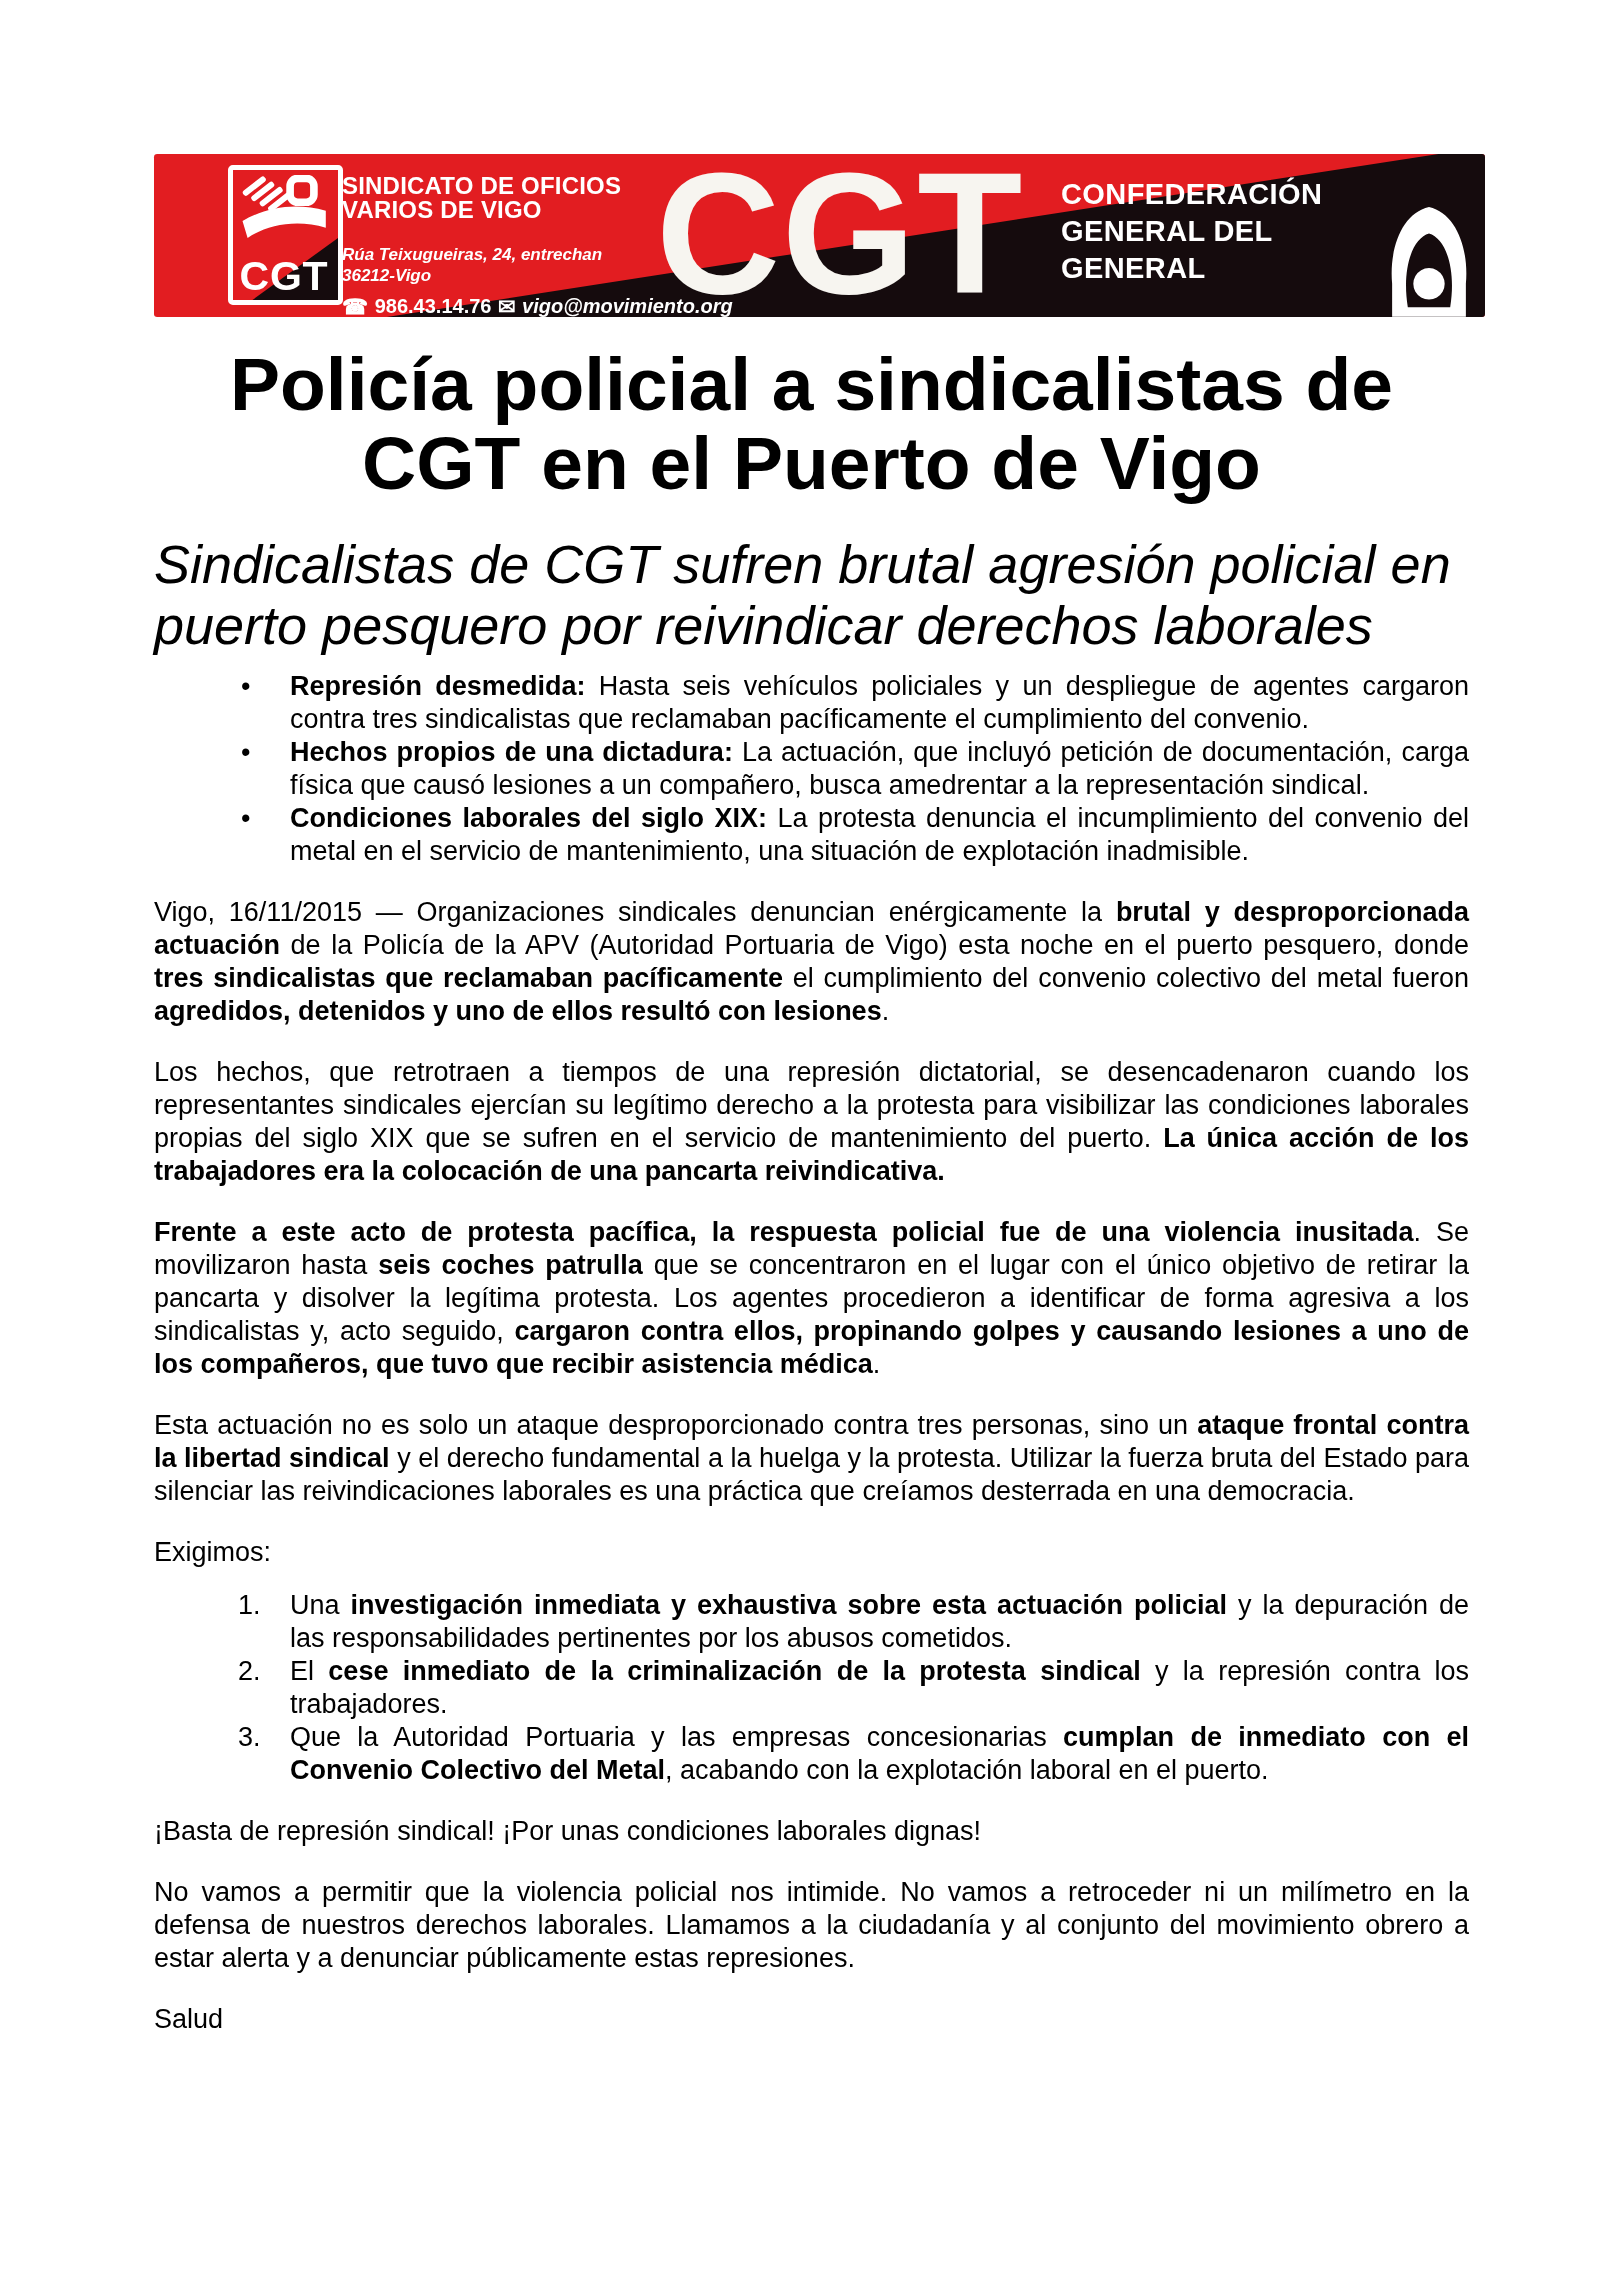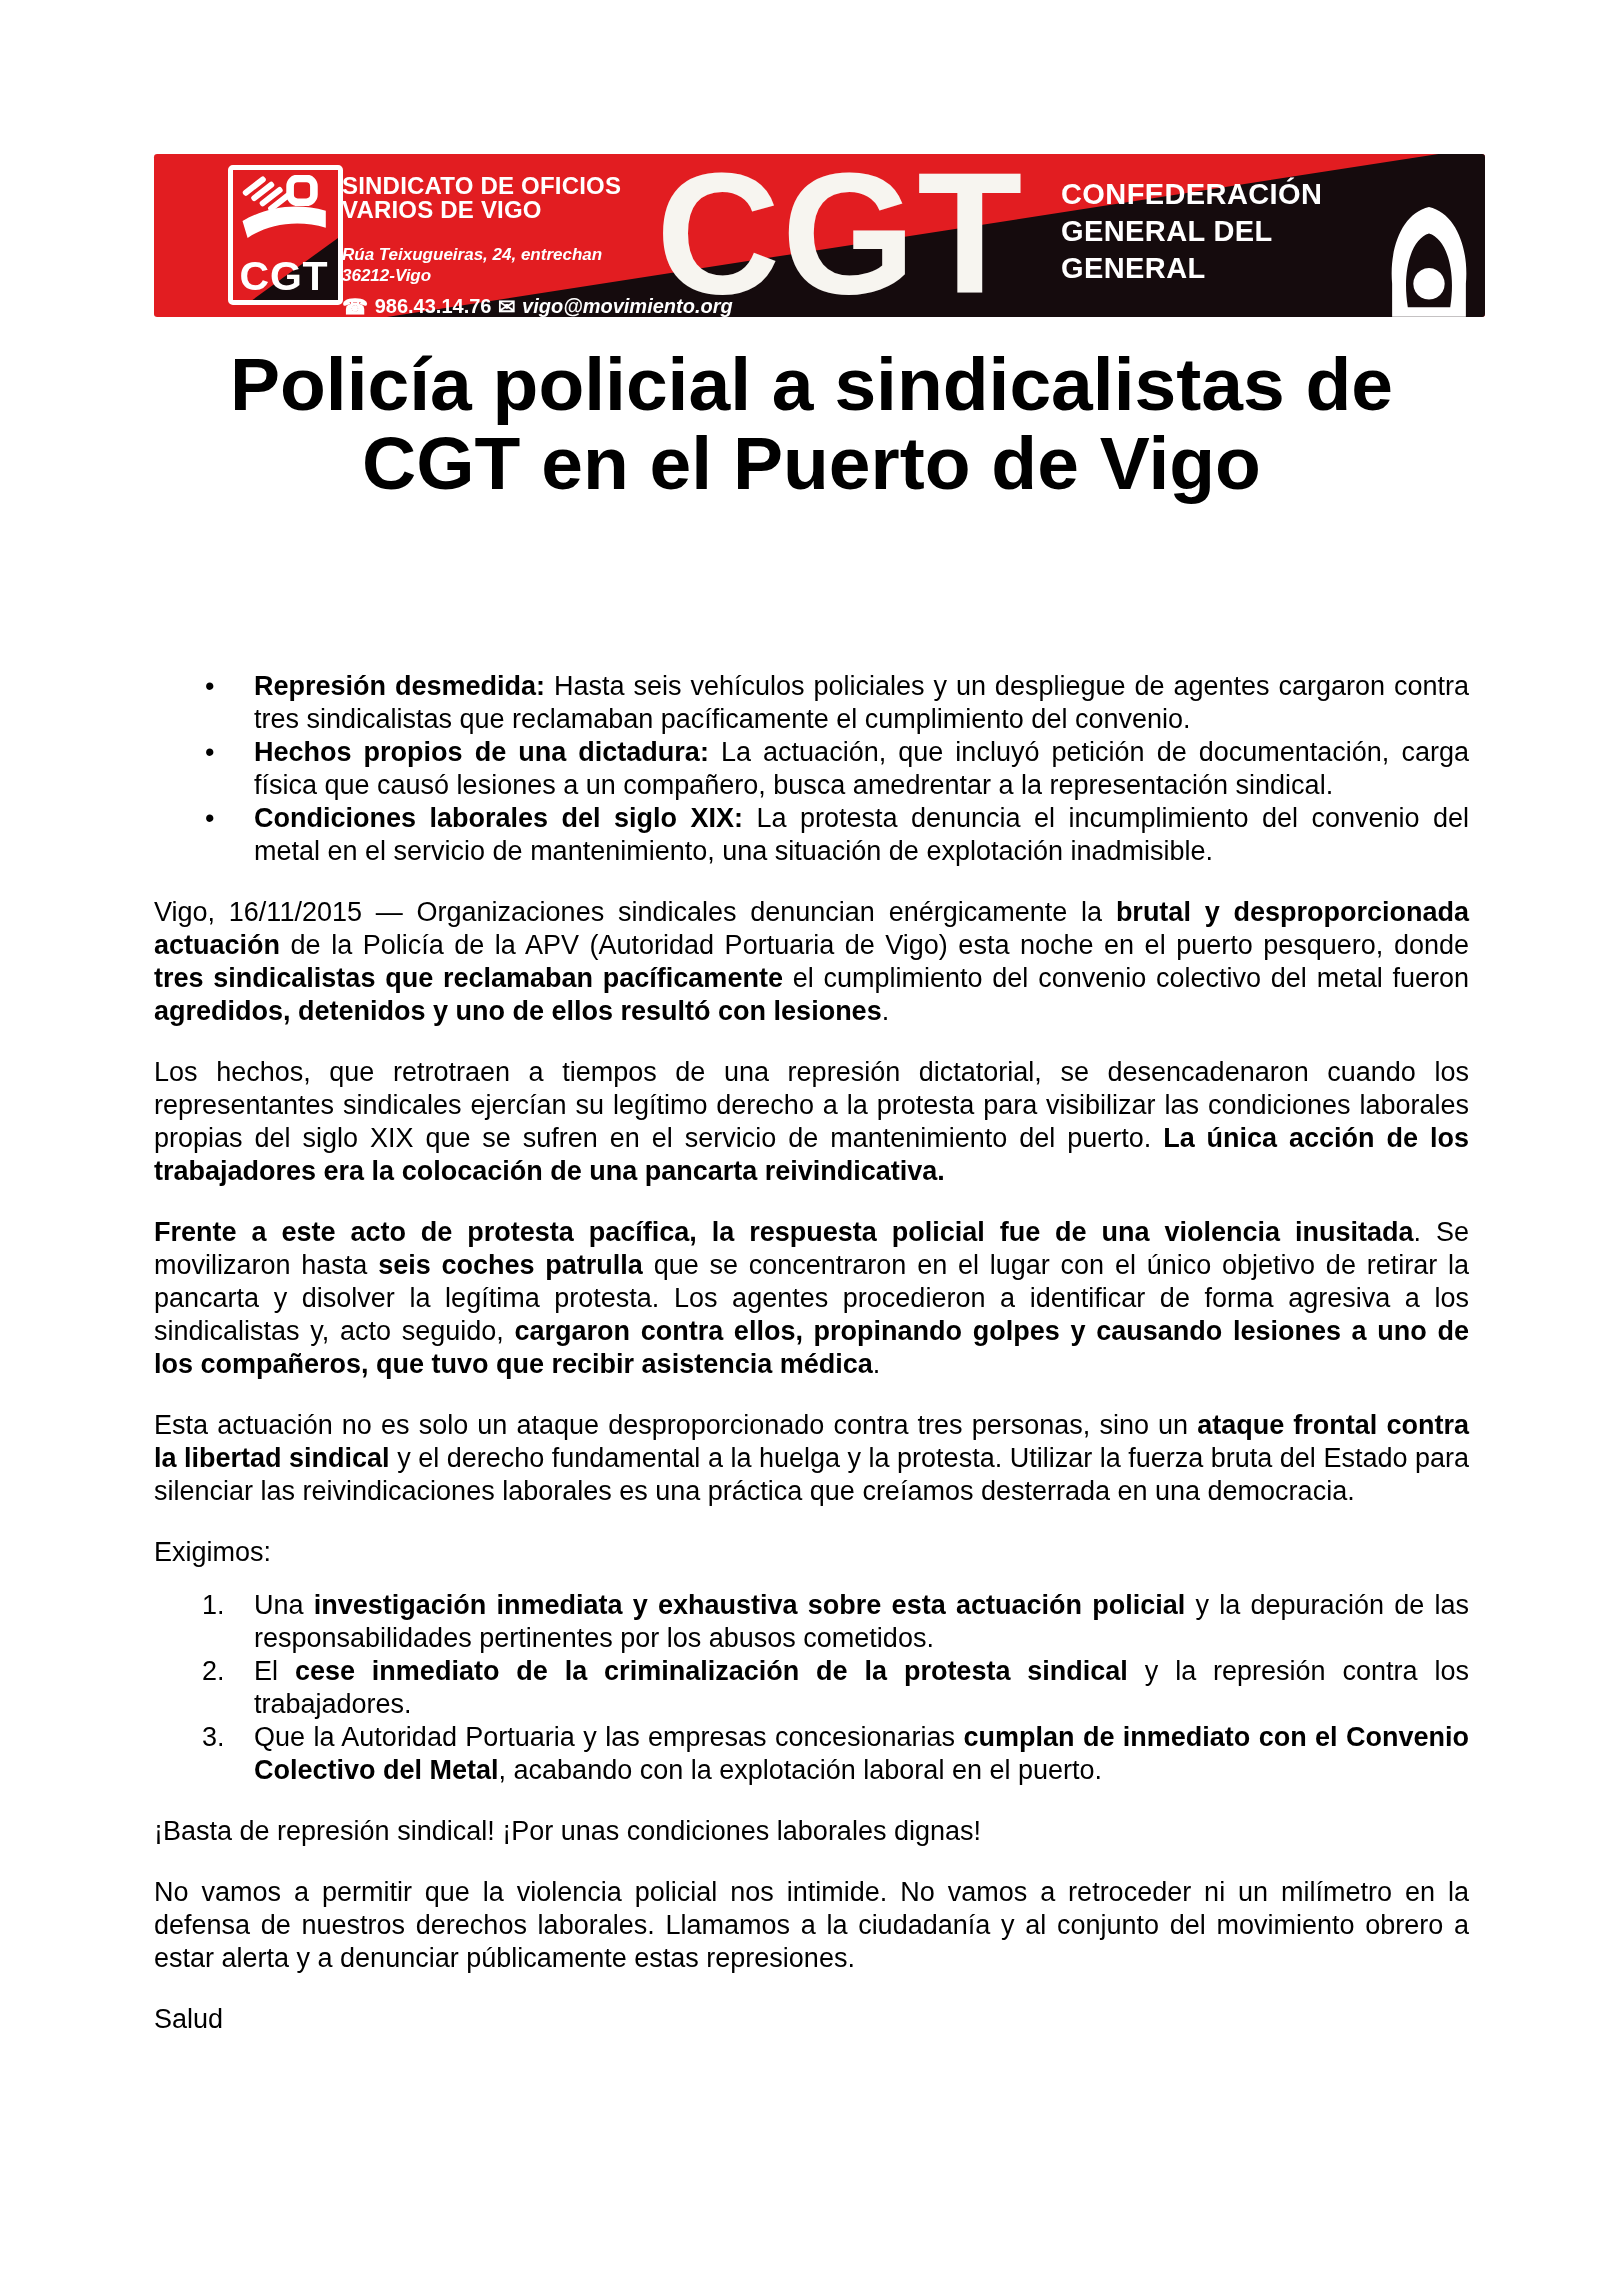--- a/index.html
+++ b/index.html
@@ -88,21 +88,21 @@
     font-size:27px; line-height:33px;
     text-align:justify;
   }
   .body-copy p{margin:28px 0 0;}
   ul.bullets, ol.demands{
     list-style:none;
     margin:0; padding:0 0 0 100px;
   }
   ul.bullets{margin-top:0;}
   ol.demands{margin-top:19.5px; counter-reset:demand;}
-  ul.bullets li, ol.demands li{position:relative; text-align:justify;}
+  ul.bullets li, ol.demands li{position:relative; text-align:justify;margin-left:36px;}
   ul.bullets li::before{
     content:"•";
     position:absolute; left:-49px; top:0;
   }
   ol.demands li{counter-increment:demand;}
   ol.demands li::before{
     content:counter(demand) ".";
     position:absolute; left:-52px; top:0;
   }
   b{font-weight:bold;}
@@ -157,20 +157,21 @@
 
     <svg class="silhouette" width="102" height="130" viewBox="0 0 130 160" aria-hidden="true">
       <path fill="#ffffff" fill-rule="evenodd" d="
         M18,160 L18,118 C14,74 30,28 65,20 C100,28 116,74 112,118 L112,160 Z
         M38,148 C30,98 44,60 65,54 C86,60 100,98 92,148 Z
         M65,98 a20,20 0 1,0 0.0001,0 Z"></path>
     </svg>
   </header>
 
   <h1 class="title">Policía policial a sindicalistas de CGT en el Puerto de Vigo</h1>
+  <h2 class="subtitle">Sindicalistas de CGT sufren brutal agresión policial en puerto pesquero por reivindicar derechos laborales</h2>
 
   <main class="body-copy">
 
     <ul class="bullets">
       <li><b>Represión desmedida: </b><span>Hasta seis vehículos policiales y un despliegue de agentes cargaron contra tres sindicalistas que reclamaban pacíficamente el cumplimiento del convenio.</span></li>
       <li><b>Hechos propios de una dictadura: </b><span>La actuación, que incluyó petición de documentación, carga física que causó lesiones a un compañero, busca amedrentar a la representación sindical.</span></li>
       <li><b>Condiciones laborales del siglo XIX: </b><span>La protesta denuncia el incumplimiento del convenio del metal en el servicio de mantenimiento, una situación de explotación inadmisible.</span></li>
     </ul>
 
     <p><span>Vigo, 16/11/2015 — Organizaciones sindicales denuncian enérgicamente la </span><b>brutal y desproporcionada actuación</b><span> de la Policía de la APV (Autoridad Portuaria de Vigo) esta noche en el puerto pesquero, donde </span><b>tres sindicalistas que reclamaban pacíficamente</b><span> el cumplimiento del convenio colectivo del metal fueron </span><b>agredidos, detenidos y uno de ellos resultó con lesiones</b><span>.</span></p>

